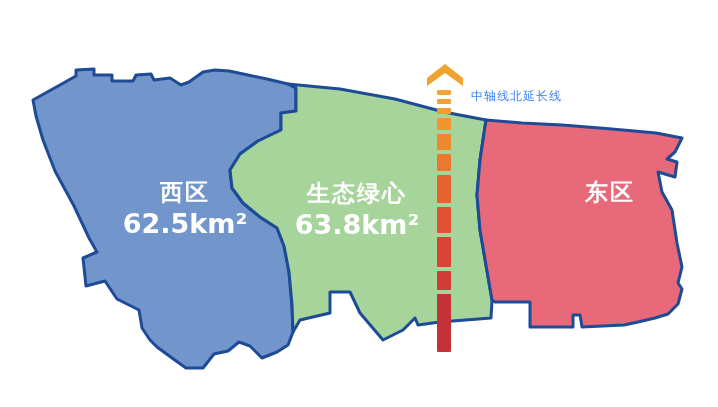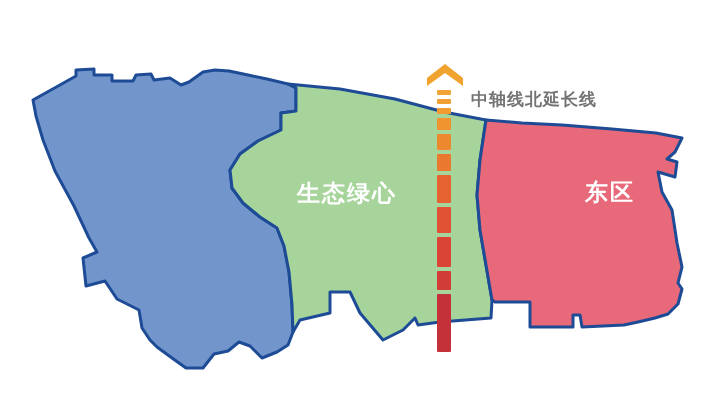--- a/index.html
+++ b/index.html
@@ -27,23 +27,23 @@
     font-weight: bold;
     line-height: 1.1;
     white-space: nowrap;
   }
   .region-name { font-size: 23px; letter-spacing: 2px; }
   .region-area { font-size: 27px; margin-top: 4px; letter-spacing: 0px; }
   .axis-label {
     position: absolute;
     left: 471px;
     top: 88px;
-    font-size: 17px;
-    font-weight: bold;
-    color: #737373;
+    font-size: 12px;
+    font-weight: normal;
+    color: #3b82f6;
     letter-spacing: 1px;
     white-space: nowrap;
   }
 </style>
 </head>
 <body>
 
 <div class="stage">
 
   <svg width="718" height="407" viewBox="0 0 718 407">
@@ -72,23 +72,28 @@
       <rect class="axis-dash" x="437" y="134" width="14" height="16" rx="1" fill="#ED882E"></rect>
       <rect class="axis-dash" x="437" y="154" width="14" height="17" rx="1" fill="#EB782F"></rect>
       <rect class="axis-dash" x="437" y="175" width="14" height="28" rx="1" fill="#E66331"></rect>
       <rect class="axis-dash" x="437" y="207" width="14" height="26" rx="1" fill="#E05233"></rect>
       <rect class="axis-dash" x="437" y="237" width="14" height="30" rx="1" fill="#D94434"></rect>
       <rect class="axis-dash" x="437" y="271" width="14" height="19" rx="1" fill="#D23C36"></rect>
       <rect class="axis-dash" x="437" y="294" width="14" height="58" rx="1" fill="#C53138"></rect>
     </g>
   </svg>
 
+  <div class="region-label" style="left:185px; top:180px;">
+    <div class="region-name">西区</div>
+    <div class="region-area">62.5km²</div>
+  </div>
 
-  <div class="region-label" style="left:347px; top:181px;">
+  <div class="region-label" style="left:357px; top:181px;">
     <div class="region-name">生态绿心</div>
+    <div class="region-area">63.8km²</div>
   </div>
 
   <div class="region-label" style="left:610px; top:180px;">
     <div class="region-name">东区</div>
   </div>
 
   <div class="axis-label">中轴线北延长线</div>
 
 </div>
 

